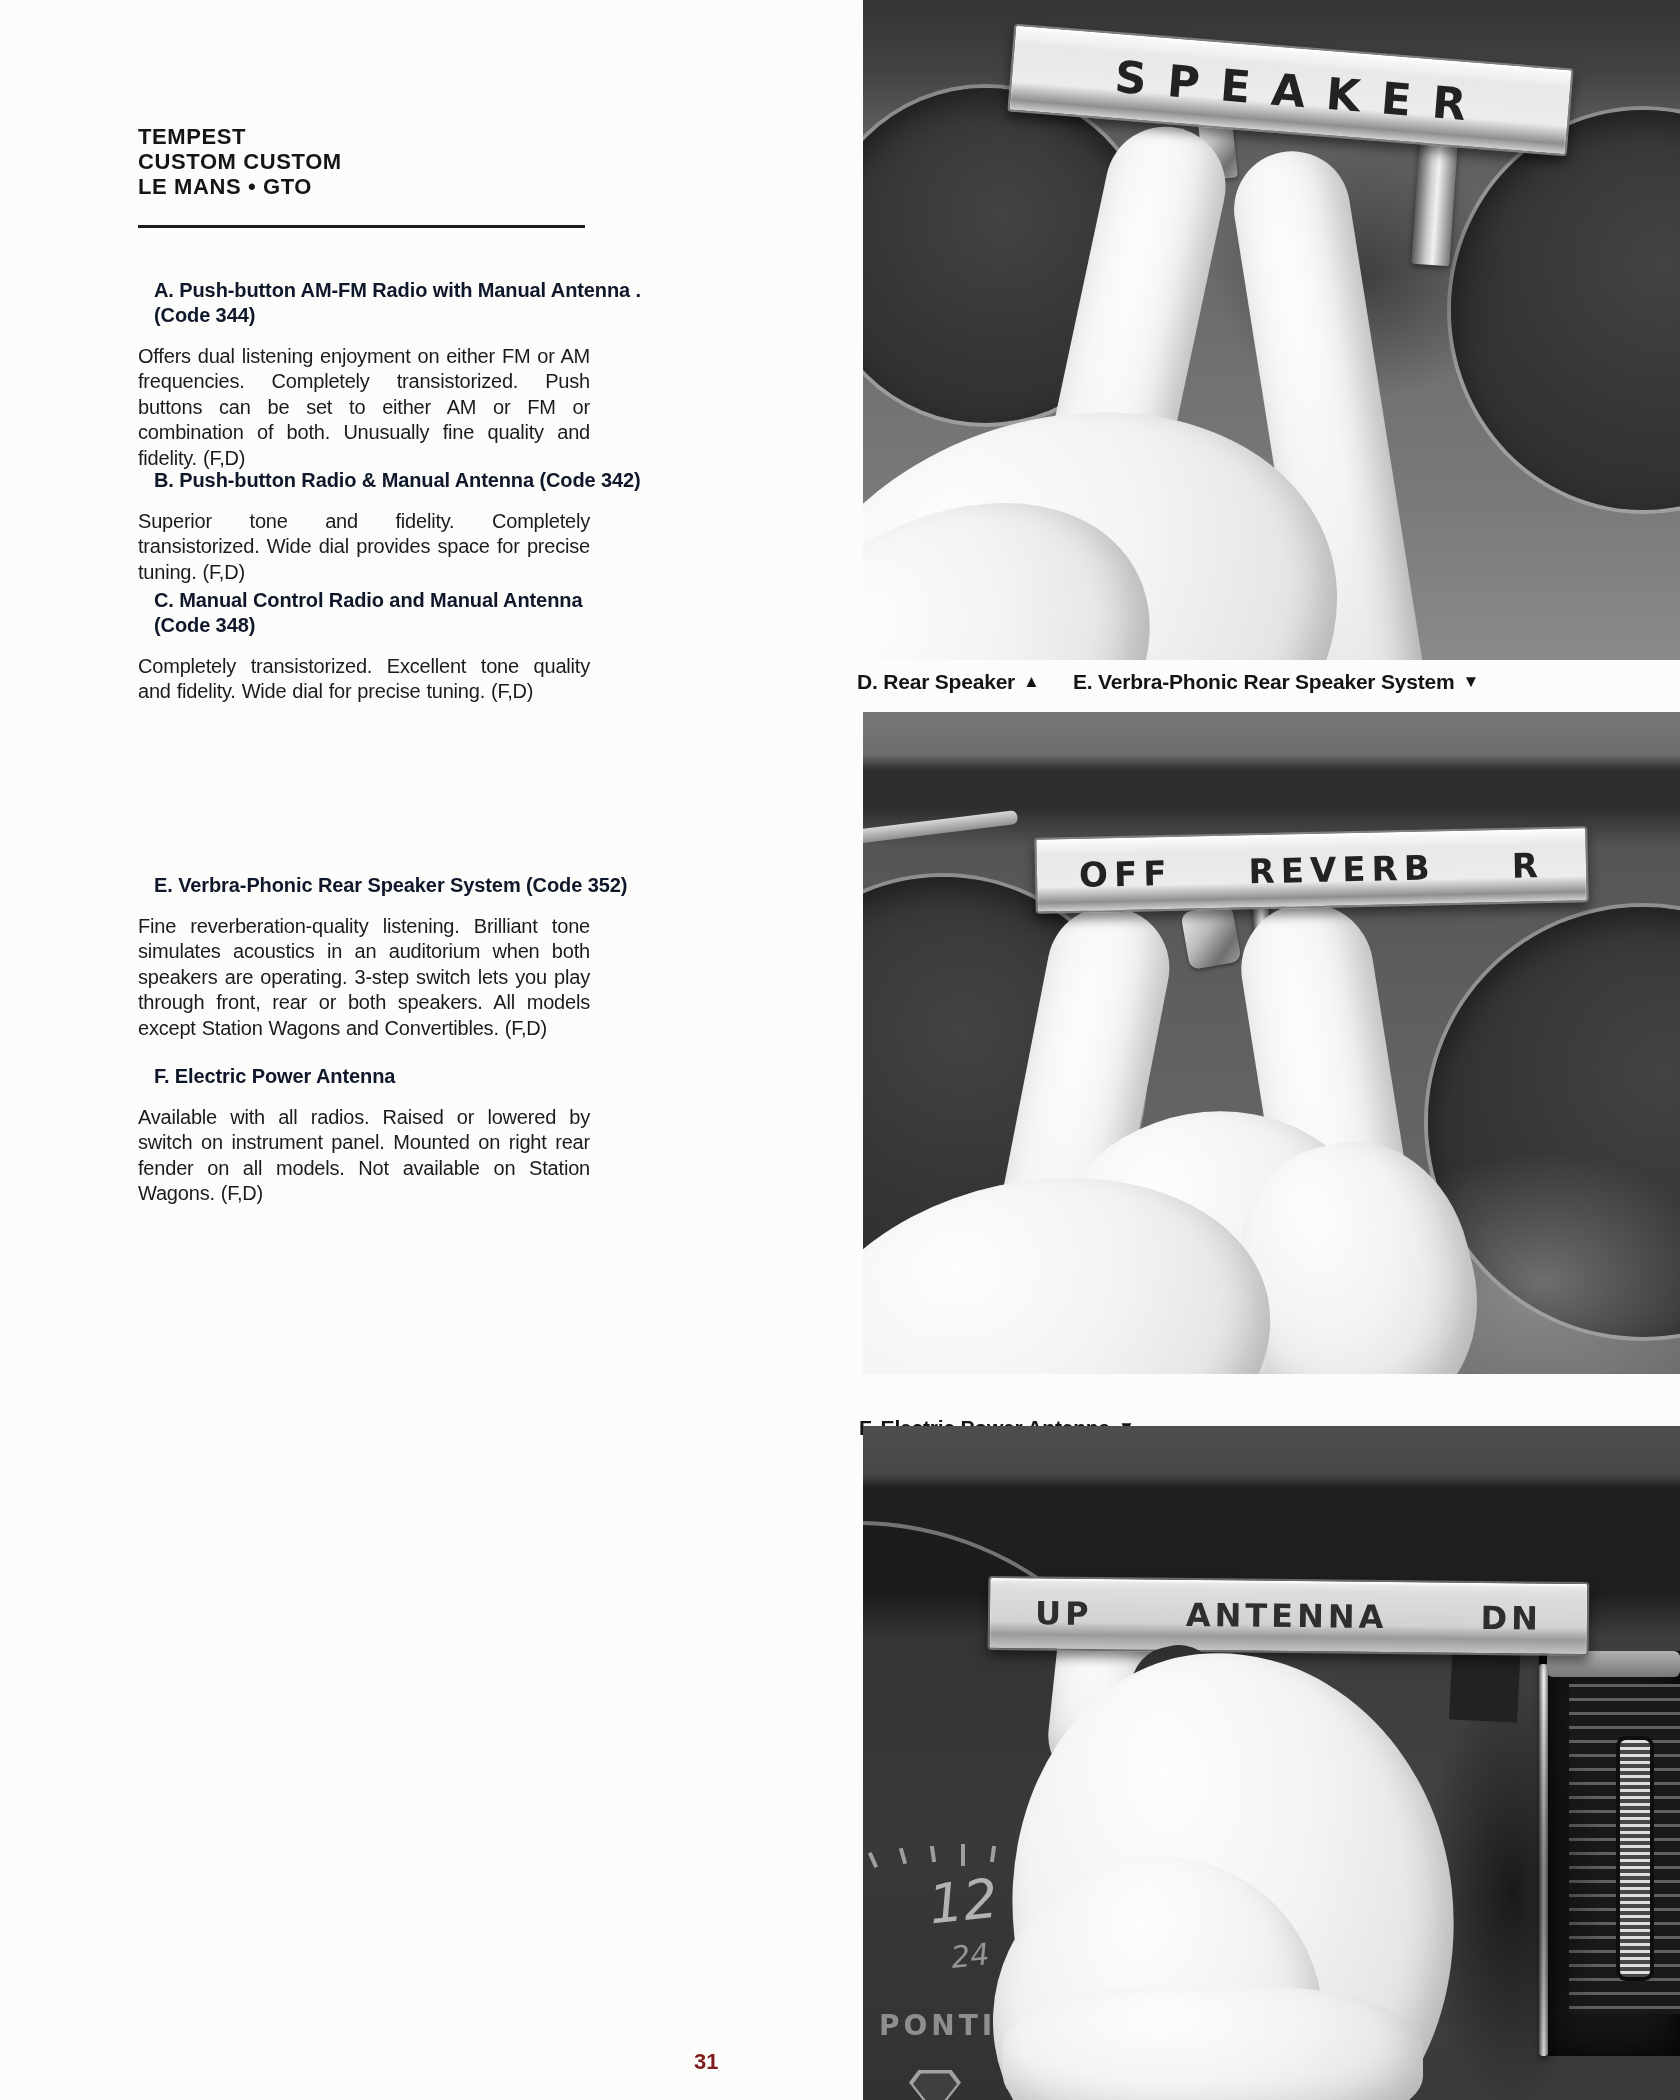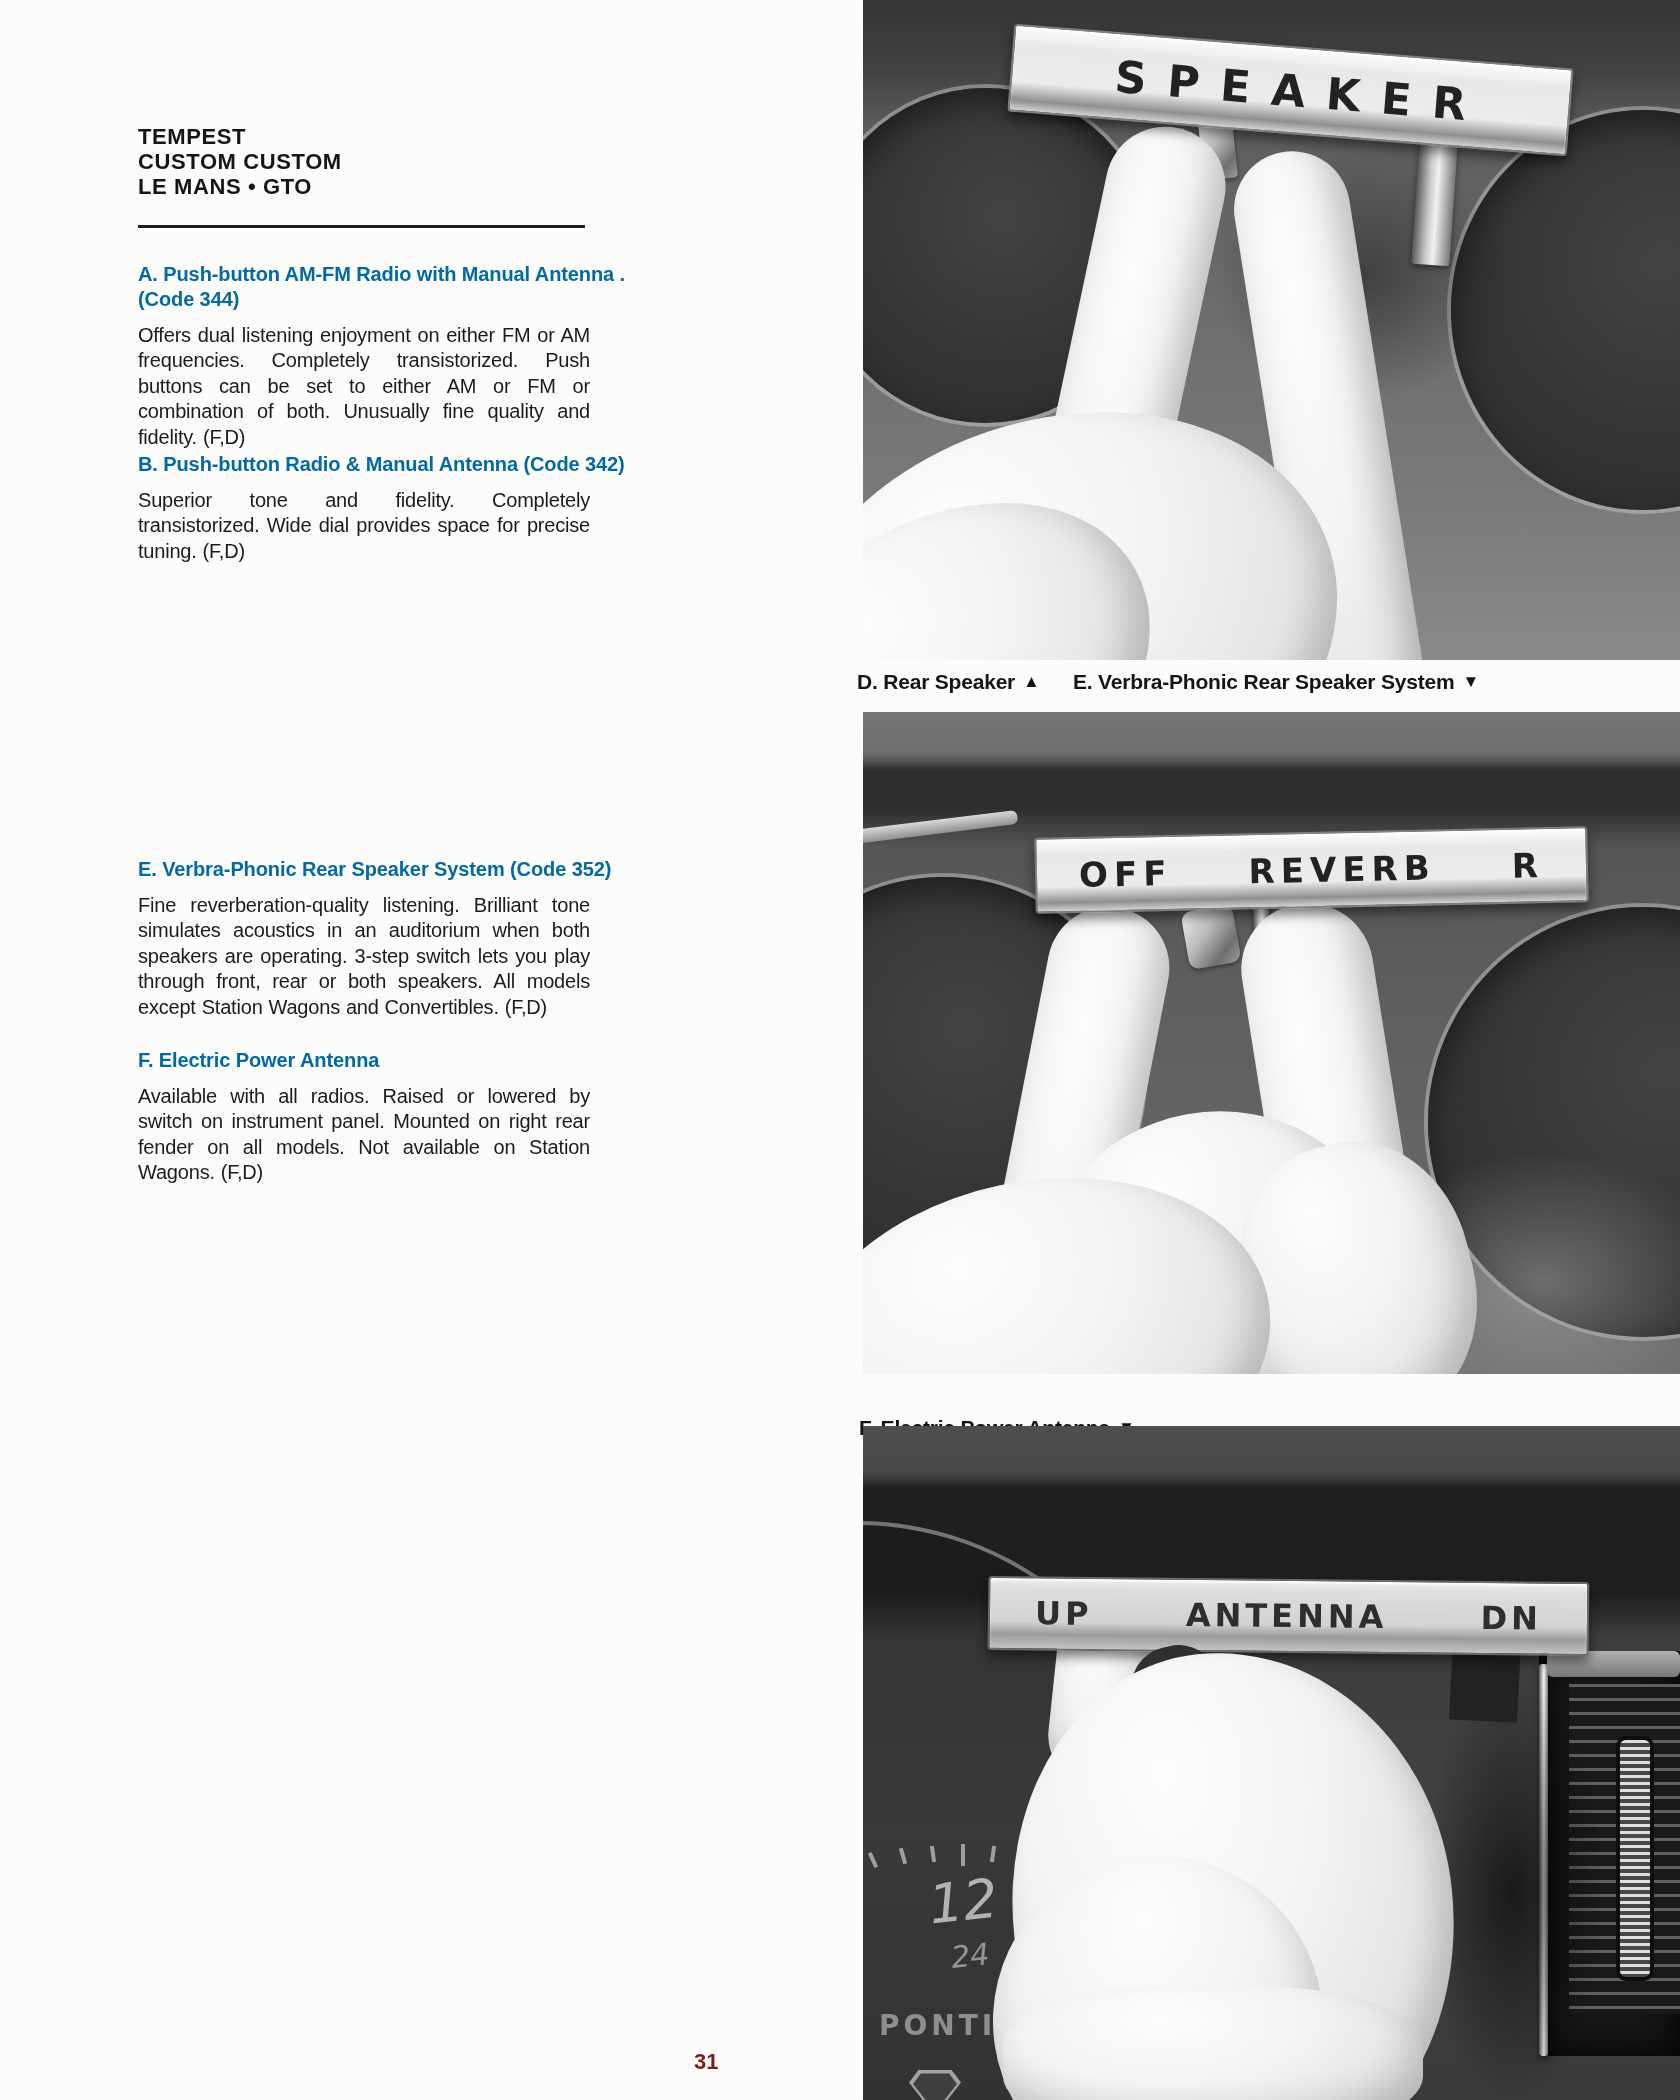--- a/index.html
+++ b/index.html
@@ -8,21 +8,21 @@
     background:#fcfcfb; overflow:hidden;
     font-family:"Liberation Sans", sans-serif; color:#1a1a1a;
   }
   
   .masthead {
     position:absolute; left:138px; top:124px;
     font-weight:700; font-size:22px; line-height:25px; letter-spacing:.6px; color:#151515;
   }
   .rule { position:absolute; left:138px; top:225px; width:447px; height:3px; background:#1c1c1c; }
   .sec { position:absolute; left:138px; width:452px; }
-  .sec h2 { margin:0; font-size:20px; line-height:25px; font-weight:700; letter-spacing:-.1px; white-space:nowrap; color:#0369a1;}
+  .sec h2 { margin:16px; font-size:20px; line-height:25px; font-weight:700; letter-spacing:-.1px; white-space:nowrap; color:#0f172a;}
   .sec p  { margin:11px 0 0 0; font-size:20px; line-height:25.4px; text-align:justify; letter-spacing:-.2px; word-spacing:.6px; color:#1b1b1b;}
   .pagenum { position:absolute; left:694px; top:2049px; font-size:22px; font-weight:700; color:#7f1d1d; }
   
   .cap { position:absolute; font-weight:700; font-size:21px; letter-spacing:-.2px; white-space:nowrap; color:#141414; }
   .cap .arr { font-size:17px; position:relative; top:-2px; margin-left:8px; }
   
   .ph { position:absolute; left:863px; width:817px; overflow:hidden; }
   .pod { position:absolute; border-radius:50%;
     background:radial-gradient(circle at 55% 38%, #434343 0%, #343434 55%, #2c2c2c 100%);
     box-shadow:0 0 0 4px rgba(198,198,198,.5), inset 0 12px 30px rgba(0,0,0,.45); }
@@ -81,20 +81,27 @@
       <div>(Code 344)</div>
     </h2>
     <p>Offers dual listening enjoyment on either FM or AM frequencies. Completely transistorized. Push buttons can be set to either AM or FM or combination of both. Unusually fine quality and fidelity. (F,D)</p>
   </section>
 
   <section class="sec" style="top:452px">
     <h2>B. Push-button Radio &amp; Manual Antenna (Code 342)</h2>
     <p>Superior tone and fidelity. Completely transistorized. Wide dial provides space for precise tuning. (F,D)</p>
   </section>
 
+  <section class="sec" style="top:572px">
+    <h2>
+      <div>C. Manual Control Radio and Manual Antenna</div>
+      <div>(Code 348)</div>
+    </h2>
+    <p>Completely transistorized. Excellent tone quality and fidelity. Wide dial for precise tuning. (F,D)</p>
+  </section>
 
 
   <section class="sec" style="top:857px">
     <h2>E. Verbra-Phonic Rear Speaker System (Code 352)</h2>
     <p>Fine reverberation-quality listening. Brilliant tone simulates acoustics in an auditorium when both speakers are operating. 3-step switch lets you play through front, rear or both speakers. All models except Station Wagons and Convertibles. (F,D)</p>
   </section>
 
   <section class="sec" style="top:1048px">
     <h2>F. Electric Power Antenna</h2>
     <p>Available with all radios. Raised or lowered by switch on instrument panel. Mounted on right rear fender on all models. Not available on Station Wagons. (F,D)</p>

